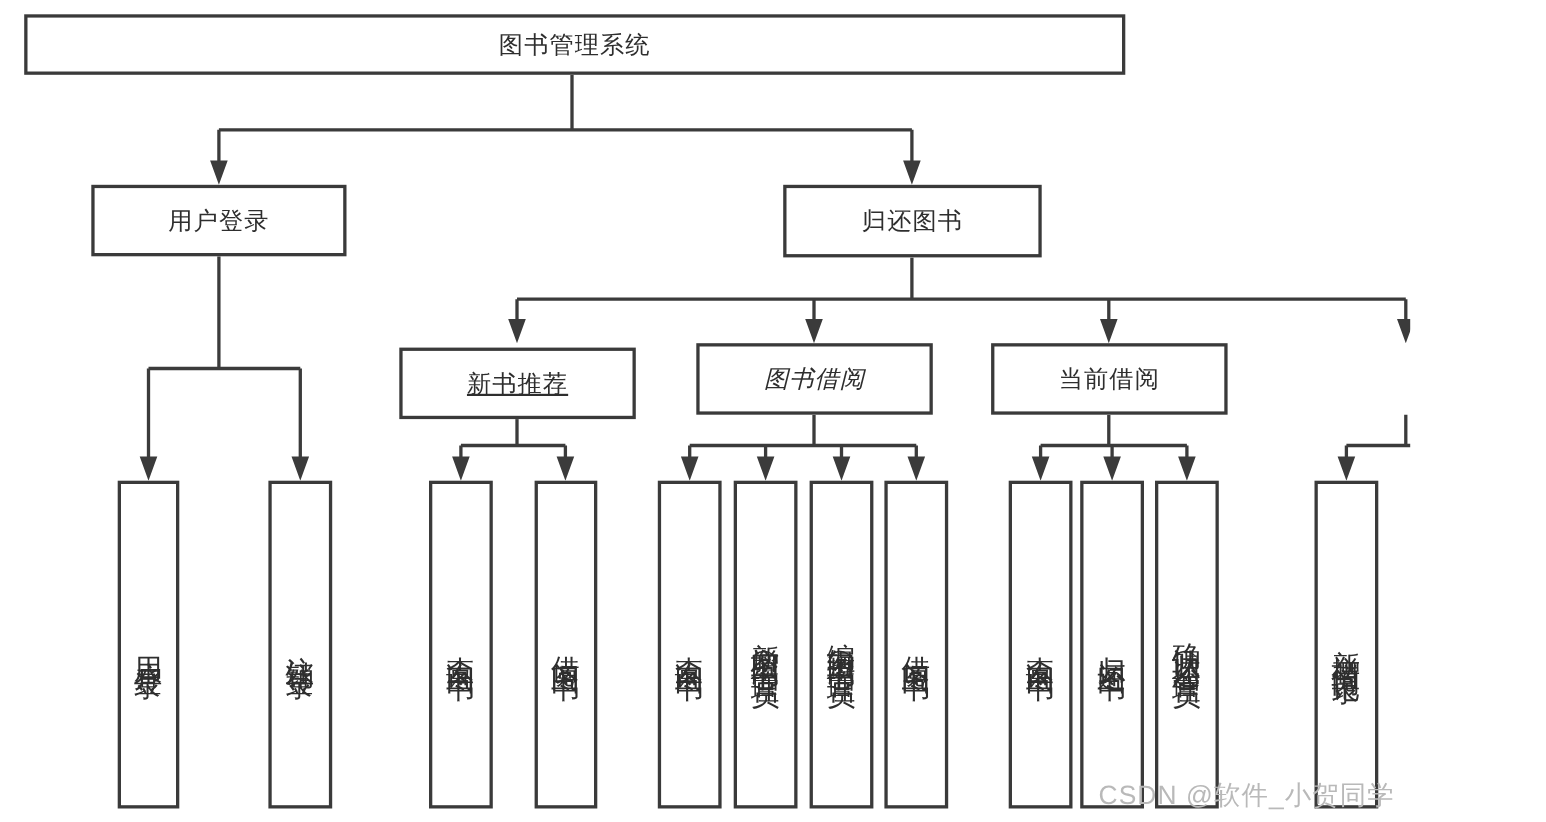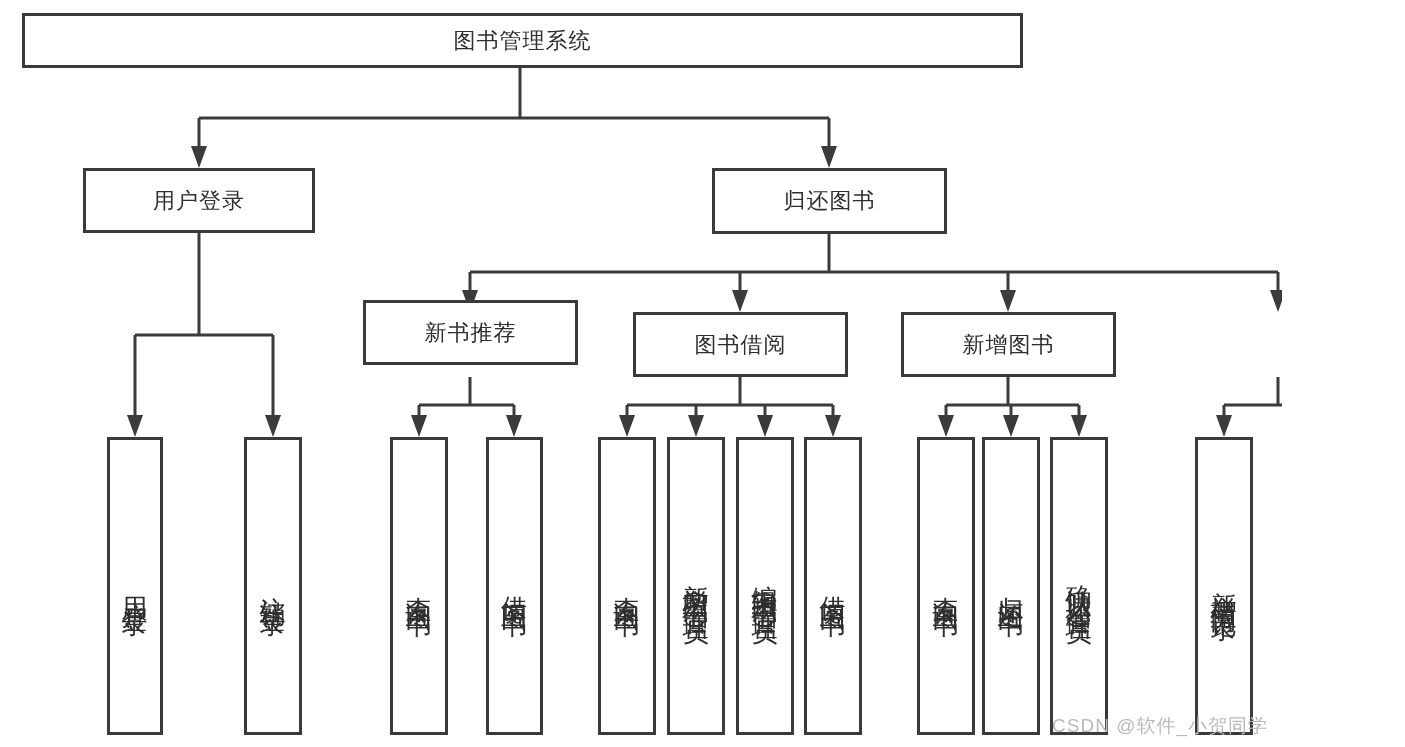--- a/index.html
+++ b/index.html
@@ -33,42 +33,42 @@
     writing-mode: vertical-rl;
     text-orientation: mixed;
     font-size: 26px;
     letter-spacing: 5px;
     line-height: 1;
   }
   
   .n0  { left: 22px;   top: 13px;  width: 1001px; height: 55px; }
   .n1  { left: 83px;   top: 168px; width: 232px;  height: 65px; }
   .n2  { left: 712px;  top: 168px; width: 235px;  height: 66px; }
-  .n3  { left: 363px;  top: 300px; width: 215px;  height: 65px; }
-  .n4  { left: 633px;  top: 312px; width: 215px;  height: 65px; }
+  .n3  { left: 363px;  top: 316px; width: 215px;  height: 65px; text-decoration: underline; }
+  .n4  { left: 633px;  top: 312px; width: 215px;  height: 65px; font-style: italic; }
   .n5  { left: 901px;  top: 312px; width: 215px;  height: 65px; }
   .n6  { left: 1173px; top: 312px; width: 211px;  height: 66px; }
   .n7  { left: 107px;  top: 437px; width: 56px;   height: 298px; }
   .n8  { left: 244px;  top: 437px; width: 58px;   height: 298px; }
   .n9  { left: 390px;  top: 437px; width: 58px;   height: 298px; }
   .n10 { left: 486px;  top: 437px; width: 57px;   height: 298px; }
   .n11 { left: 598px;  top: 437px; width: 58px;   height: 298px; }
   .n12 { left: 667px;  top: 437px; width: 58px;   height: 298px; }
   .n13 { left: 736px;  top: 437px; width: 58px;   height: 298px; }
   .n14 { left: 804px;  top: 437px; width: 58px;   height: 298px; }
   .n15 { left: 917px;  top: 437px; width: 58px;   height: 298px; }
   .n16 { left: 982px;  top: 437px; width: 58px;   height: 298px; }
   .n17 { left: 1050px; top: 437px; width: 58px;   height: 298px; }
   .n18 { left: 1195px; top: 437px; width: 58px;   height: 298px; }
   .n19 { left: 1313px; top: 437px; width: 59px;   height: 298px; }
   .watermark {
     position: absolute;
     right: 14px;
     bottom: 8px;
-    font-size: 19px;
+    font-size: 24px;
     letter-spacing: 1px;
     color: #b9b9b9;
     z-index: 5;
     white-space: nowrap;
   }
 </style>
 </head>
 <body>
 
 <div class="stage">
@@ -91,21 +91,21 @@
          M938 415L954 415L946 437Z M1003 415L1019 415L1011 437Z
          M1071 415L1087 415L1079 437Z
          M1216 415L1232 415L1224 437Z M1334 415L1350 415L1342 437Z"></path>
   </svg>
 
   <div class="node h n0">图书管理系统</div>
   <div class="node h n1">用户登录</div>
   <div class="node h n2">归还图书</div>
   <div class="node h n3">新书推荐</div>
   <div class="node h n4">图书借阅</div>
-  <div class="node h n5">新增图书</div>
+  <div class="node h n5">当前借阅</div>
   <div class="node v n7">用户登录</div>
   <div class="node v n8">注销登录</div>
   <div class="node v n9">查询图书</div>
   <div class="node v n10">借阅图书</div>
   <div class="node v n11">查询图书</div>
   <div class="node v n12">新增图书（管理员）</div>
   <div class="node v n13">编辑图书（管理员）</div>
   <div class="node v n14">借阅图书</div>
   <div class="node v n15">查询图书</div>
   <div class="node v n16">归还图书</div>

